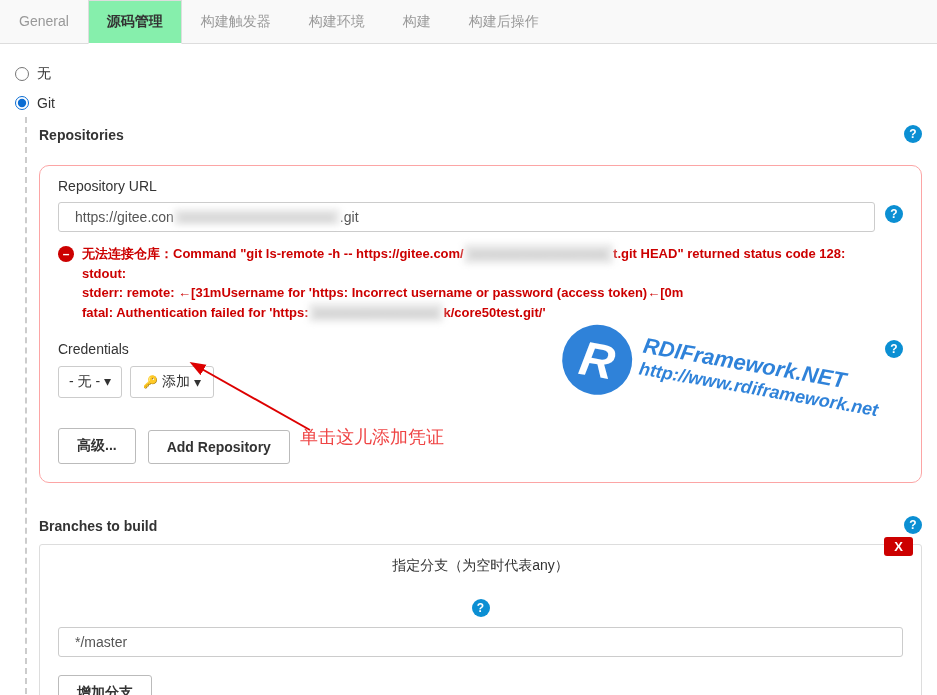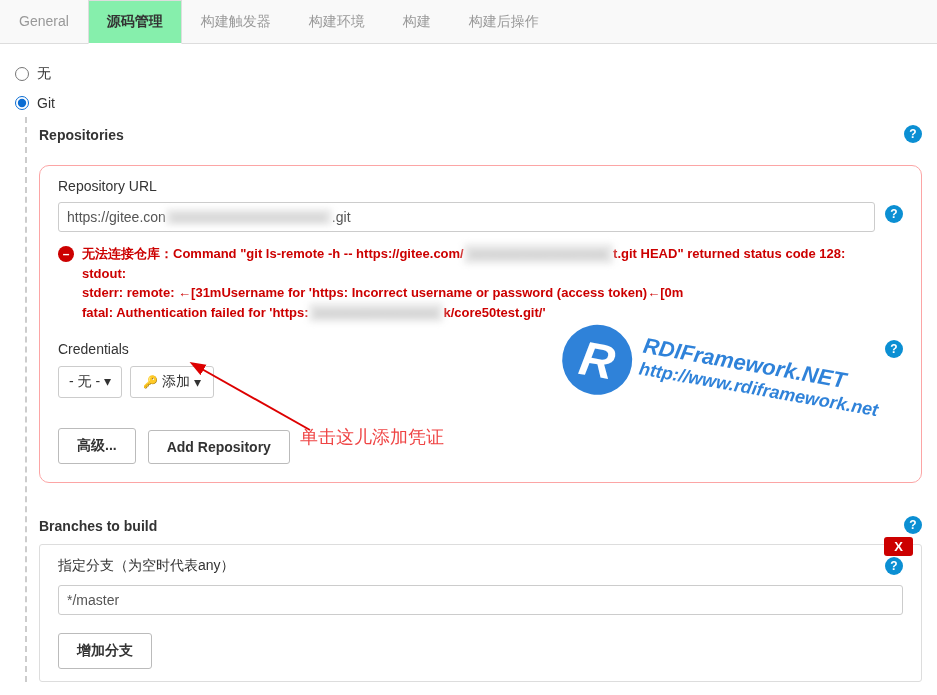--- a/index.html
+++ b/index.html
@@ -12,42 +12,42 @@
 .radio-row input[type=radio] { margin-right: 8px; width: 14px; height: 14px; accent-color: #0b6dd3; }
 .radio-row label { color: #333; }
 .section { margin-left: 10px; padding-left: 12px; border-left: 2px dashed #ccc; }
 .section-header { display: flex; align-items: flex-end; padding: 8px 0 10px 0; font-weight: bold; color: #333; }
 .section-header .spacer { flex: 1; }
 .help-icon { width: 18px; height: 18px; border-radius: 50%; background: #0b8fd3; color: #fff; font-size: 12px; font-weight: bold; display: inline-flex; align-items: center; justify-content: center; cursor: pointer; flex-shrink: 0; }
 .box { border: 1px solid #fca5a5; border-radius: 10px; padding: 12px 18px 18px 18px; margin-bottom: 15px; position: relative; margin-top: 12px; }
 .field-label { color: #333; margin-bottom: 8px; }
 .row-help { display: flex; align-items: flex-start; gap: 10px; }
 .row-help .help-icon { margin-top: 3px; }
-.text-input { width: 100%; padding: 6px 8px; border: 1px solid #ccc; border-radius: 3px; font-size: 14px; color: #555; }
+.text-input { width: 100%; padding: 6px 16px; border: 1px solid #ccc; border-radius: 3px; font-size: 14px; color: #555; }
 .error-block { display: flex; align-items: flex-start; margin-top: 12px; }
 .error-icon { width: 16px; height: 16px; border-radius: 50%; background: #c00; color: #fff; font-size: 12px; font-weight: bold; display: inline-flex; align-items: center; justify-content: center; margin-right: 8px; margin-top: 2px; flex-shrink: 0; }
 .error-text { color: #c00; font-weight: bold; font-size: 13px; line-height: 1.5; }
 .error-text div { }
 .cred-row { display: flex; align-items: center; justify-content: space-between; margin: 18px 0 8px 0; }
 .cred-label { color: #333; }
 .controls-row { display: flex; gap: 8px; align-items: center; }
 .select { padding: 6px 10px; border: 1px solid #ccc; border-radius: 3px; background: #fff; font-size: 14px; color: #333; cursor: pointer; }
 .btn { padding: 6px 12px; border: 1px solid #ccc; border-radius: 3px; background: #fff; font-size: 14px; color: #333; cursor: pointer; display: inline-flex; align-items: center; gap: 4px; }
 .key-icon { font-size: 12px; color: #888; }
 .right-buttons { display: flex; flex-direction: row; align-items: flex-end; gap: 12px; margin-top: 30px; }
 .btn-wide { padding: 8px 18px; border: 1px solid #bbb; border-radius: 3px; background: #fff; font-size: 14px; color: #333; cursor: pointer; font-weight: bold; }
 .annotation { position: absolute; color: #ef4444; font-size: 18px; font-weight: normal; left: 300px; top: 425px; pointer-events: none; }
 .arrow-svg { position: absolute; left: 180px; top: 360px; pointer-events: none; }
 .watermark { position: absolute; left: 560px; top: 350px; width: 360px; transform: rotate(10deg); pointer-events: none; opacity: 0.85; }
 .wm-r { width: 70px; height: 70px; border-radius: 50%; background: #0b6dd3; color: #fff; font-size: 48px; font-weight: bold; font-style: italic; display: flex; align-items: center; justify-content: center; float: left; margin-right: 8px; }
 .wm-text { color: #0b6dd3; font-style: italic; font-weight: bold; font-size: 22px; line-height: 1.2; }
 .wm-url { color: #0b6dd3; font-style: italic; font-weight: bold; font-size: 18px; }
 .branches { margin-top: 25px; }
 .branch-box { border: 1px solid #ddd; border-radius: 3px; padding: 12px 18px; position: relative; }
-.branch-row { display: flex; align-items: center; gap: 12px; margin-bottom: 10px; }
+.branch-row { display: flex; align-items: center; gap: 12px; margin-bottom: 10px; flex-direction: column; }
 .close-badge { position: absolute; top: -8px; right: 8px; background: #c00; color: #fff; font-weight: bold; padding: 2px 10px; border-radius: 3px; cursor: pointer; font-size: 13px; }
 .container { position: relative; }
 .blurred { display: inline-block; background: #e8e8e8; filter: blur(3px); color: #bbb; padding: 0 6px; border-radius: 2px; }
 </style>
 </head>
 <body>
 
 <div class="container">
 
 <div class="tabs">

